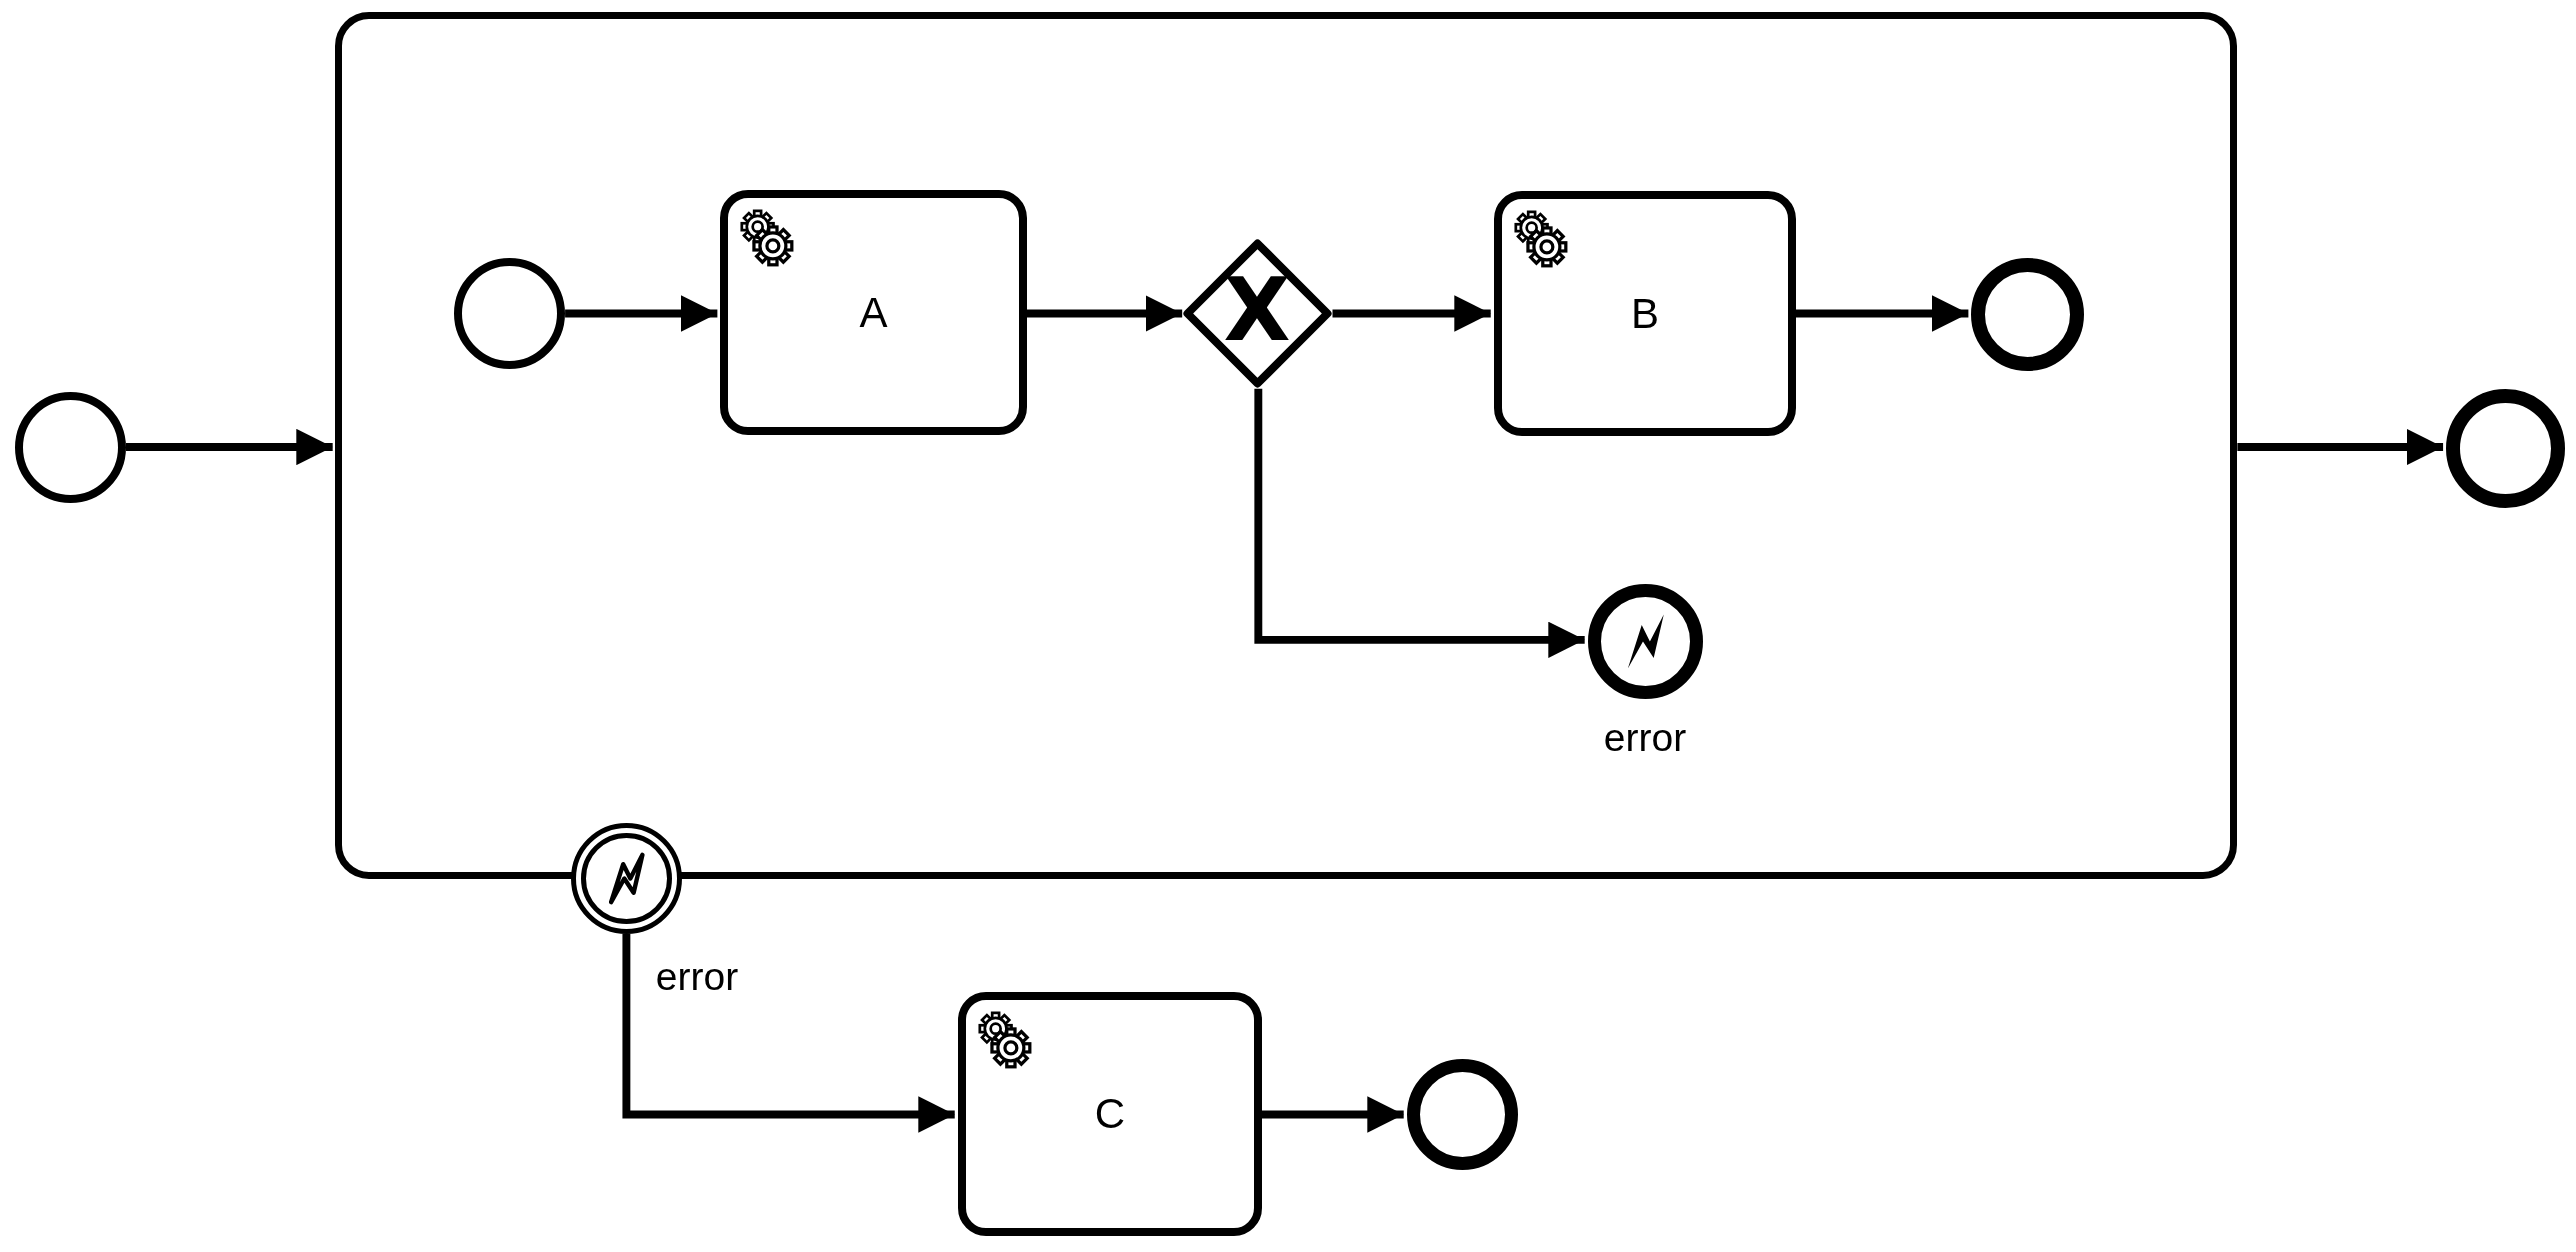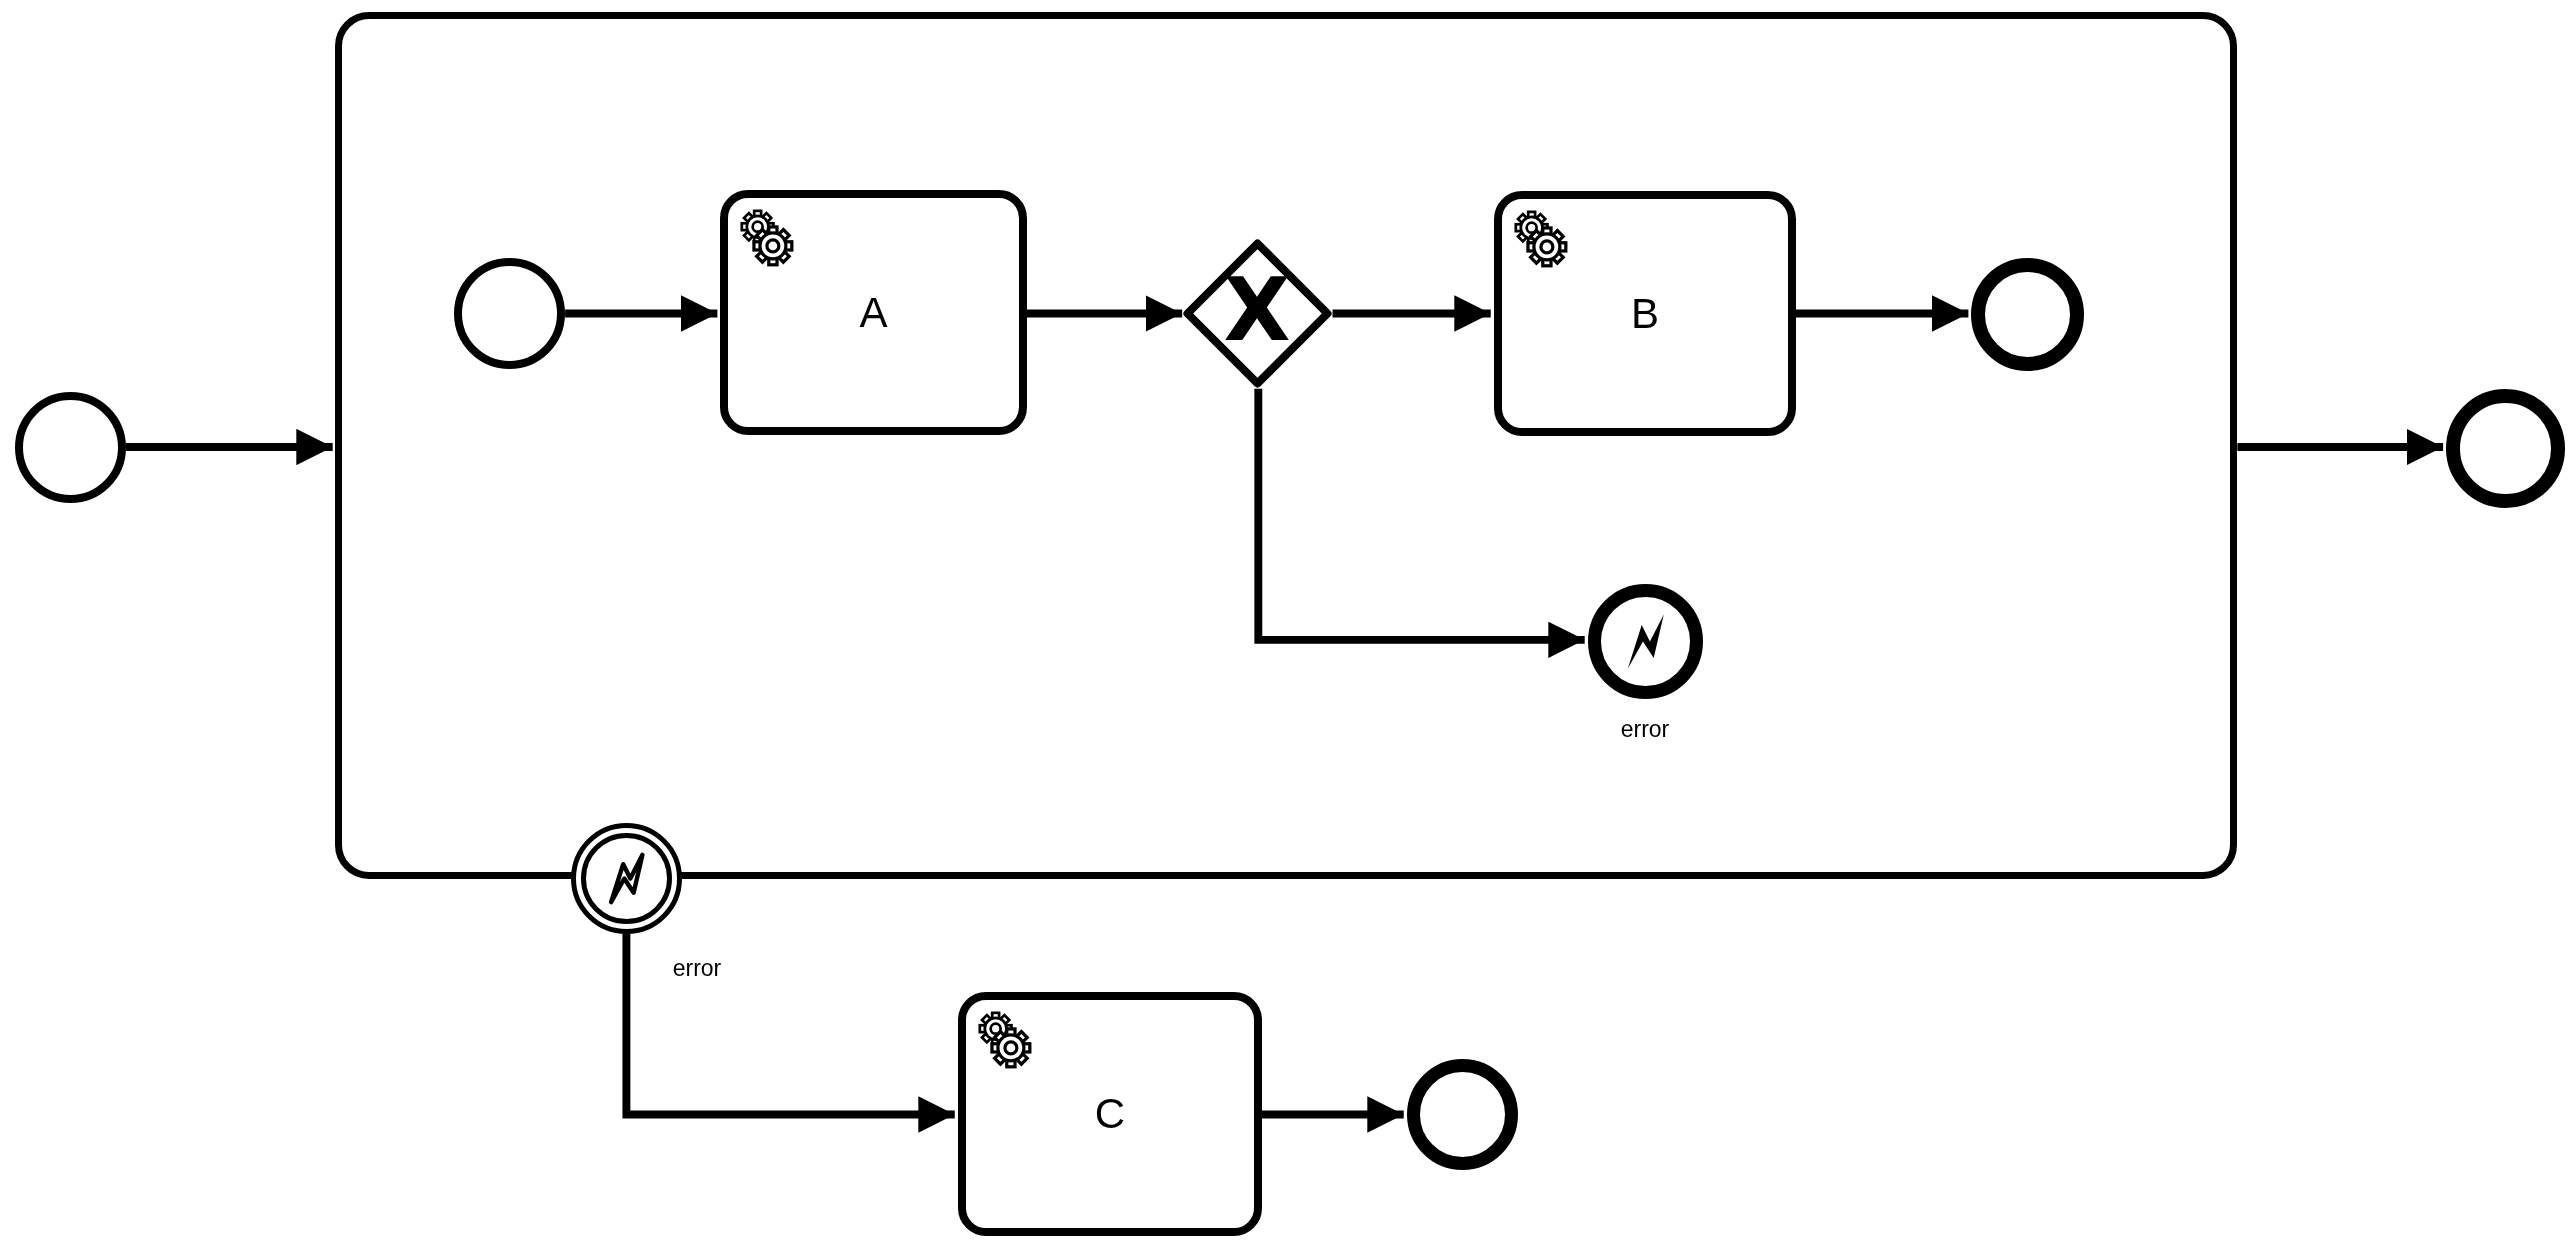--- a/index.html
+++ b/index.html
@@ -112,21 +112,21 @@
     font-size: 87px;
     font-weight: bold;
     color: #000000;
     line-height: 1;
   }
 
   
   .event-label {
     position: absolute;
     transform: translateX(-50%);
-    font-size: 23px;
+    font-size: 39px;
     color: #000000;
     white-space: nowrap;
     line-height: 1;
   }
   #error-end-label      { left: 1645px; top: 718px; }
   #boundary-error-label { left: 697px;  top: 957px; }
 
   
   .tooth, .gc { fill: #ffffff; stroke: #000000; stroke-width: 3px; }
   .bolt-filled  { fill: #000000; stroke: none; }

